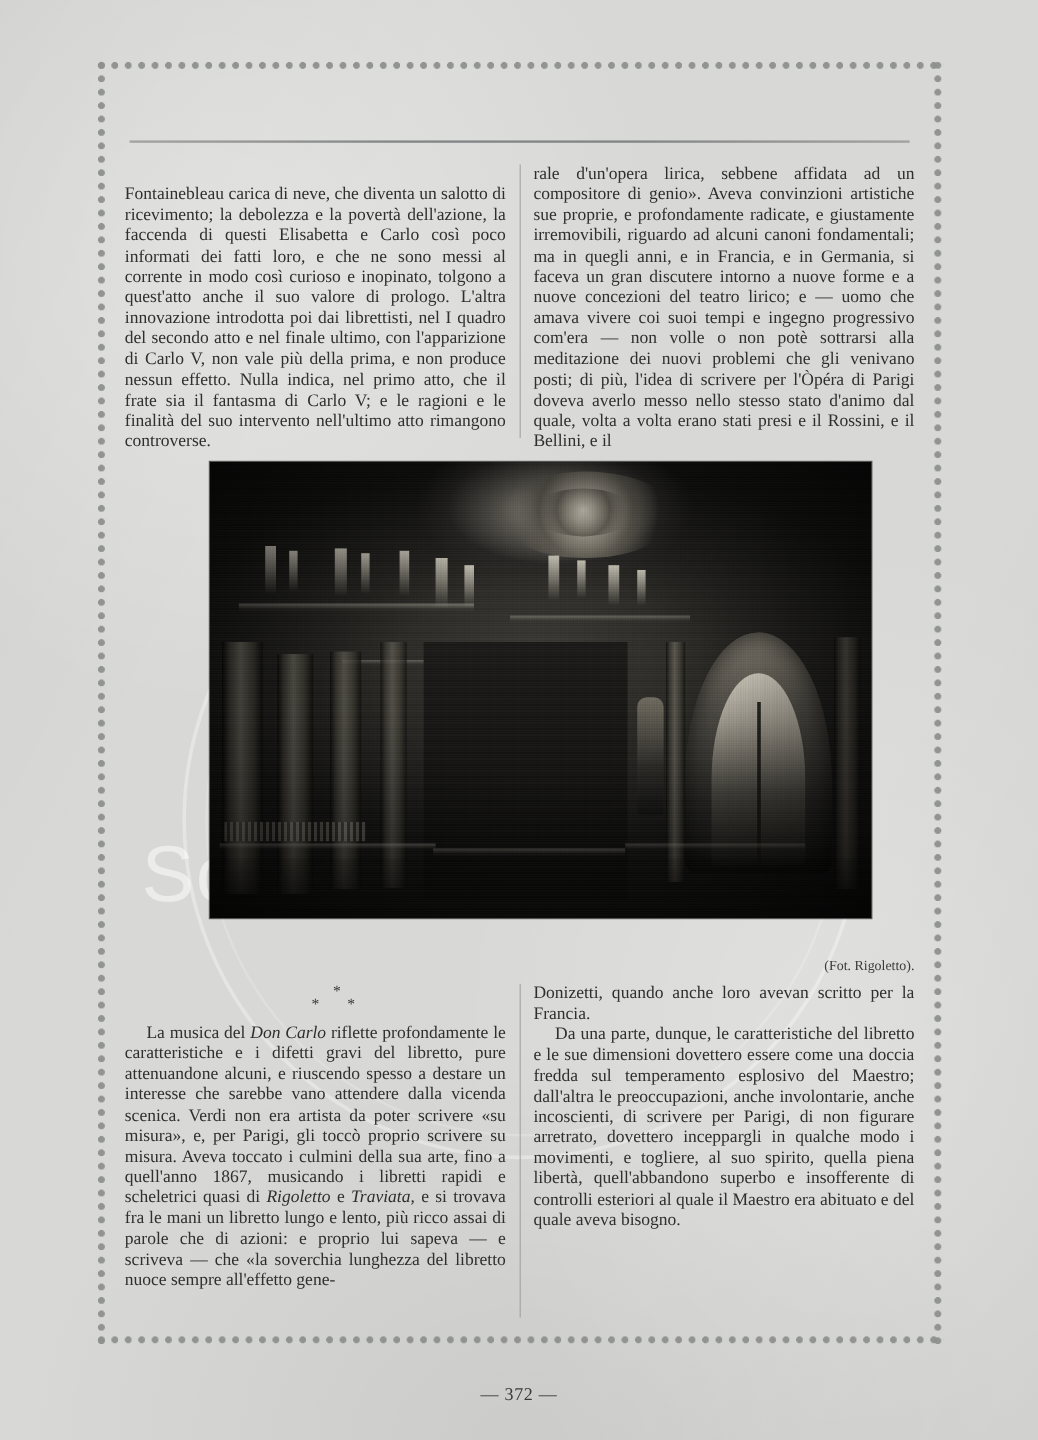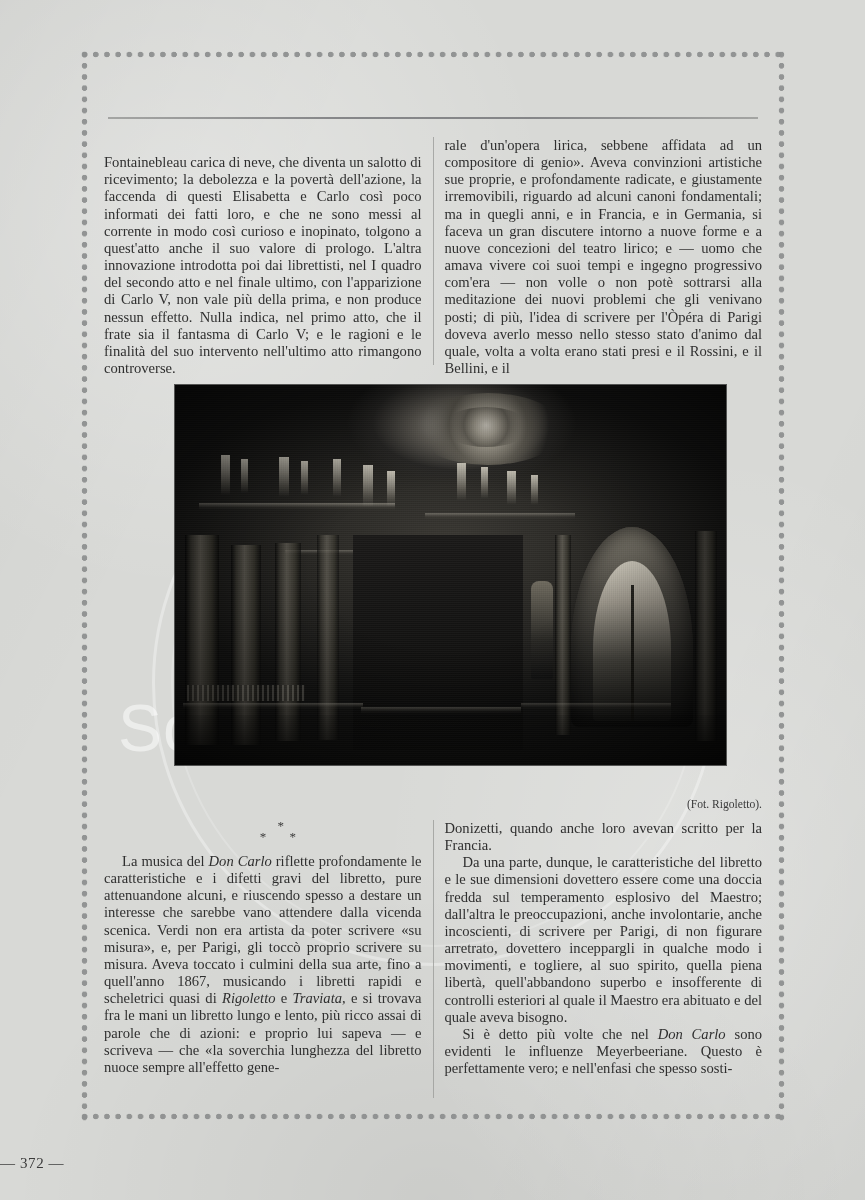--- a/index.html
+++ b/index.html
@@ -231,20 +231,21 @@
     text-align: right;
     font-size: 11.6px;
     color: #3a3a3a;
   }
 
   
   .folio {
     position: absolute;
     z-index: 5;
     left: 0; right: 0; top: 1155px;
+    text-align: center;
     font-size: 15px;
     color: #3a3a3a;
     letter-spacing: .6px;
   }
 </style>
 </head>
 <body>
 
 <div class="page">
 
@@ -327,19 +328,18 @@
       <div class="asterism">
         <span class="top">*</span>
         <span class="bot">* *</span>
       </div>
       <p class="indent"><span>La musica del </span><i>Don Carlo</i><span> riflette profondamente le caratteristiche e i difetti gravi del libretto, pure attenuandone alcuni, e riuscendo spesso a destare un interesse che sarebbe vano attendere dalla vicenda scenica. Verdi non era artista da poter scrivere «su misura», e, per Parigi, gli toccò proprio scrivere su misura. Aveva toccato i culmini della sua arte, fino a quell'anno 1867, musicando i libretti rapidi e scheletrici quasi di </span><i>Rigoletto</i><span> e </span><i>Traviata</i><span>, e si trovava fra le mani un libretto lungo e lento, più ricco assai di parole che di azioni: e proprio lui sapeva — e scriveva — che «la soverchia lunghezza del libretto nuoce sempre all'effetto gene-</span></p>
     </div>
     <div class="divider div-bottom"></div>
     <div class="col col-right">
       <p>Donizetti, quando anche loro avevan scritto per la Francia.</p>
       <p class="indent">Da una parte, dunque, le caratteristiche del libretto e le sue dimensioni dovettero essere come una doccia fredda sul temperamento esplosivo del Maestro; dall'altra le preoccupazioni, anche involontarie, anche incoscienti, di scrivere per Parigi, di non figurare arretrato, dovettero inceppargli in qualche modo i movimenti, e togliere, al suo spirito, quella piena libertà, quell'abbandono superbo e insofferente di controlli esteriori al quale il Maestro era abituato e del quale aveva bisogno.</p>
-      <p class="indent"><span>Si è detto più volte che nel </span><i>Don Carlo</i><span> sono evidenti le influenze Meyerbeeriane. Questo è perfettamente vero; e nell'enfasi che spesso sosti-</span></p>
     </div>
   </div>
 
   <div class="folio">— 372 —</div>
 
 </div>
 
 </body></html>

